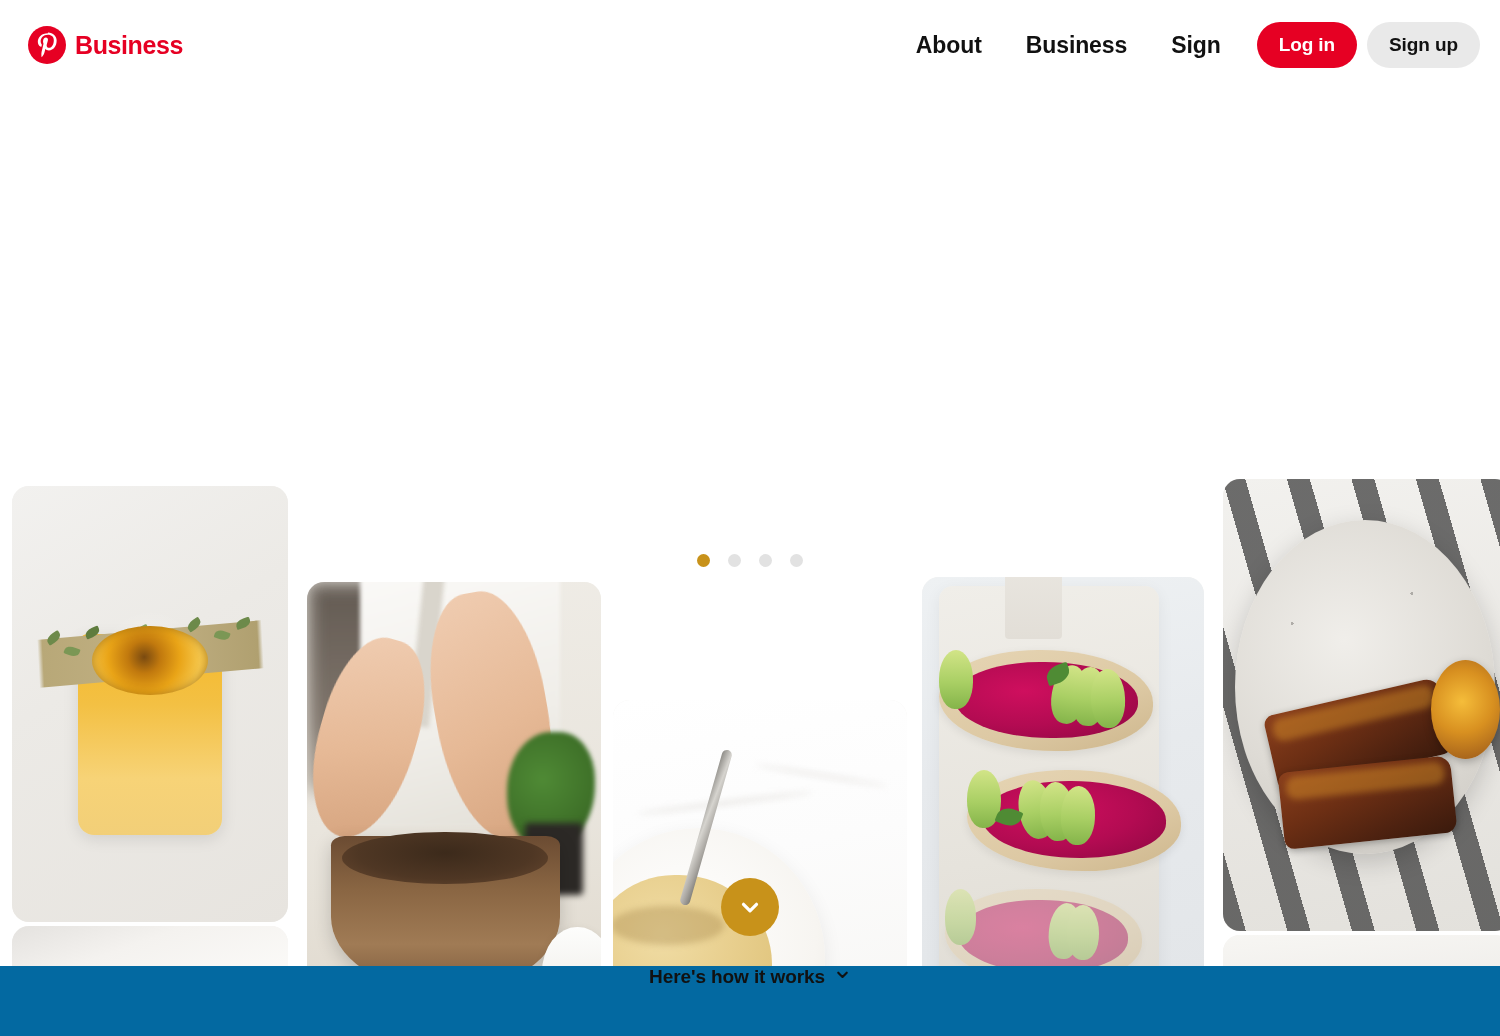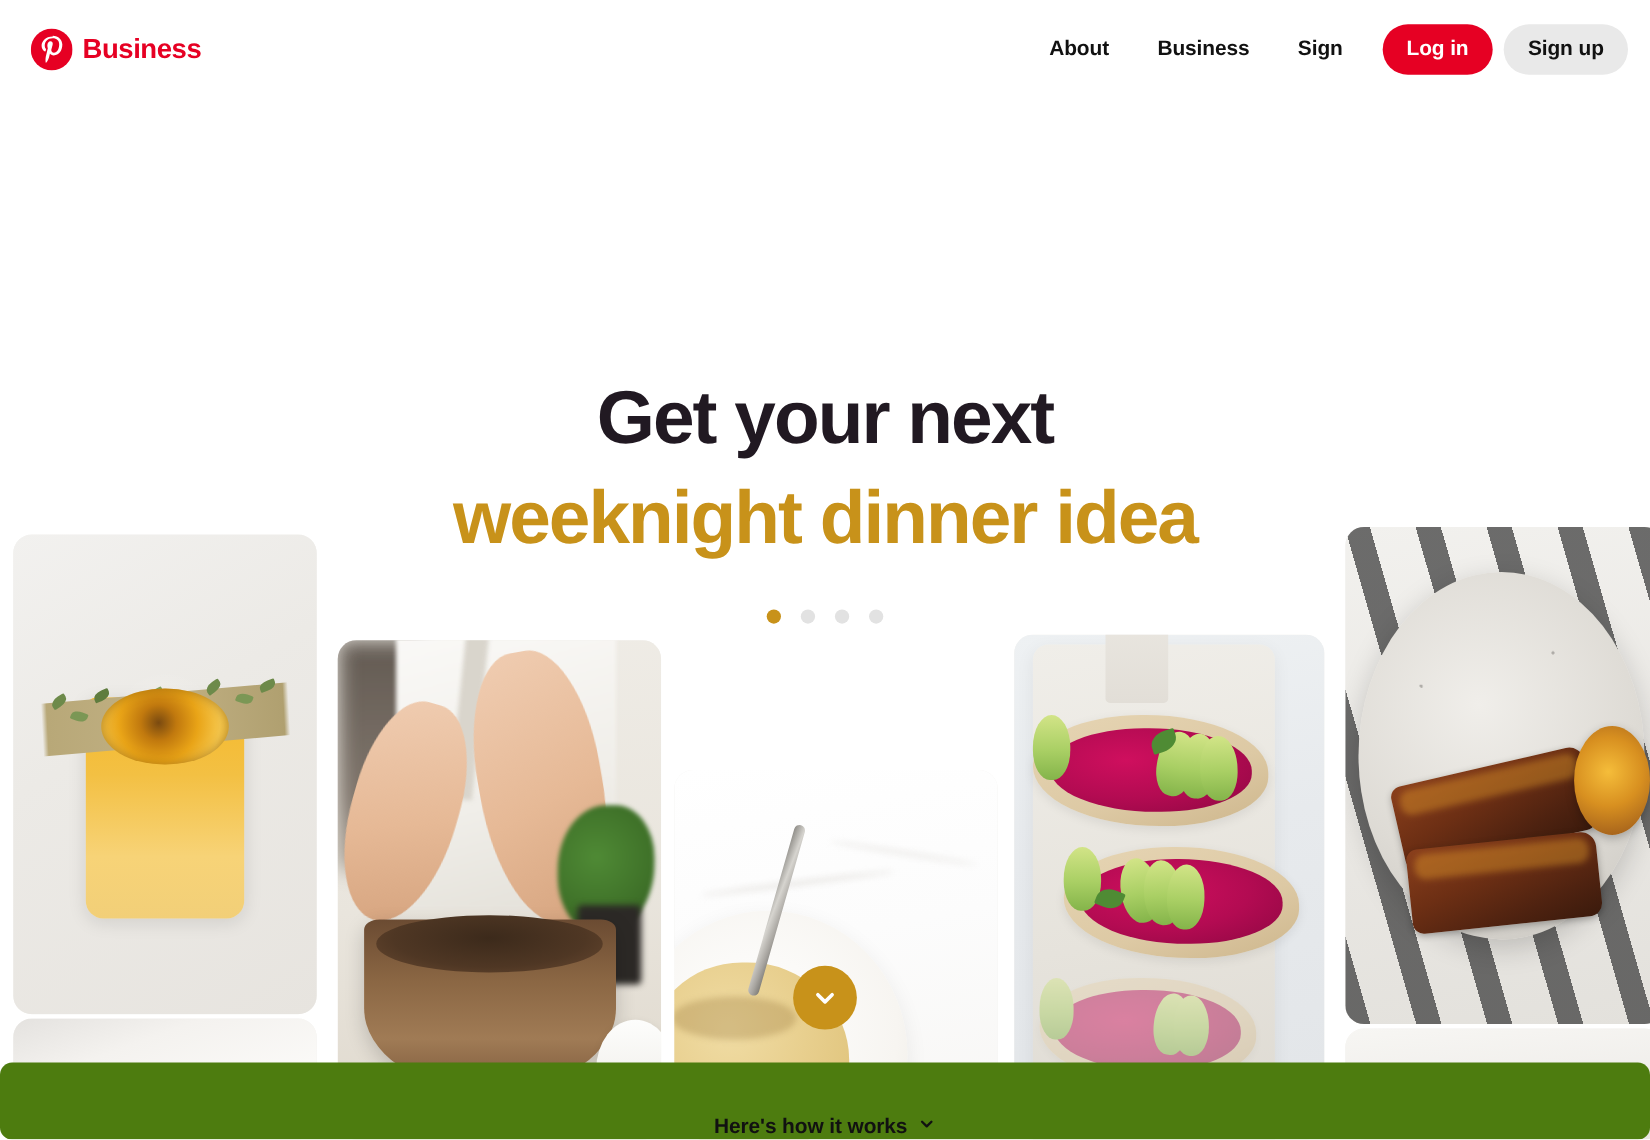--- a/index.html
+++ b/index.html
@@ -29,21 +29,21 @@
   .logo-text {
     font-size:25px; font-weight:bold; color:#e60023;
     letter-spacing:-0.4px; line-height:1;
   }
 
   .nav {
     position:absolute; right:20px; top:22px;
     display:flex; align-items:center; gap:0;
   }
   .nav-link {
-    font-size:19px; font-weight:bold; color:#111111;
+    font-size:23px; font-weight:bold; color:#111111;
     padding:0 22px; line-height:46px; cursor:pointer;
     white-space:nowrap; letter-spacing:-0.1px;
   }
   .btn-pill {
     border:none; border-radius:24px; font-size:19px; font-weight:bold;
     height:46px; padding:0 22px; cursor:pointer; line-height:46px;
     font-family:"Liberation Sans", sans-serif; letter-spacing:-0.1px;
     white-space:nowrap;
   }
   .btn-login { background:#e60023; color:#ffffff; margin-left:14px; }
@@ -322,22 +322,22 @@
   .scroll-btn {
     position:absolute; left:721px; top:878px; width:58px; height:58px;
     border-radius:50%; background:#c8921a; border:none; cursor:pointer;
     display:flex; align-items:center; justify-content:center; z-index:35;
   }
   .scroll-btn svg { display:block; }
 
   
   .bottom-bar {
     position:absolute; left:0; bottom:0; width:1500px; height:70px;
-    background:#4d7c0f; z-index:50;
-    display:flex; align-items:flex-end; justify-content:center; cursor:pointer;border-radius:11px;
+    background:#0369a1; z-index:50;
+    display:flex; align-items:flex-start; justify-content:center; cursor:pointer;
   }
   .bottom-bar-label {
     font-size:19px; font-weight:bold; color:#111111; letter-spacing:-0.1px;
     display:flex; align-items:center; gap:9px;
   }
 </style>
 </head>
 <body>
 
 <div class="page">
@@ -459,24 +459,20 @@
           <div class="crumb"></div>
         <div class="crumb"></div>
           <div class="crumb"></div>
       </div>
     </div>
     <div class="card c5b">
       <div class="art p-plain"></div>
     </div>
   </div>
 
-  <div class="hero">
-    <div class="hero-line hero-line-1">Get your next</div>
-    <div class="hero-line hero-line-2">weeknight dinner idea</div>
-  </div>
 
   <div class="dots">
     <span class="dot active"></span>
     <span class="dot"></span>
     <span class="dot"></span>
     <span class="dot"></span>
   </div>
 
   <button class="scroll-btn">
     <span>

